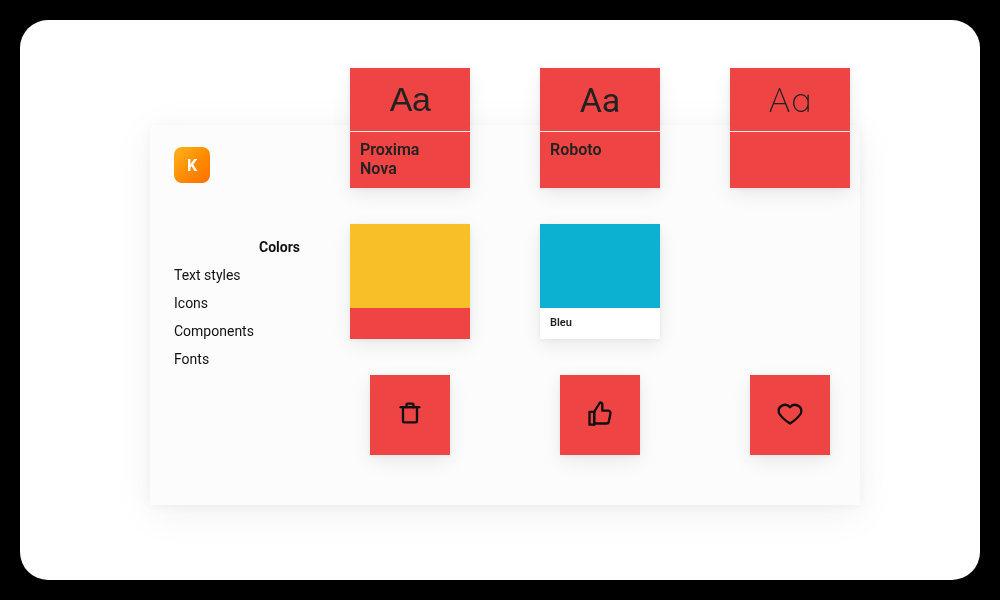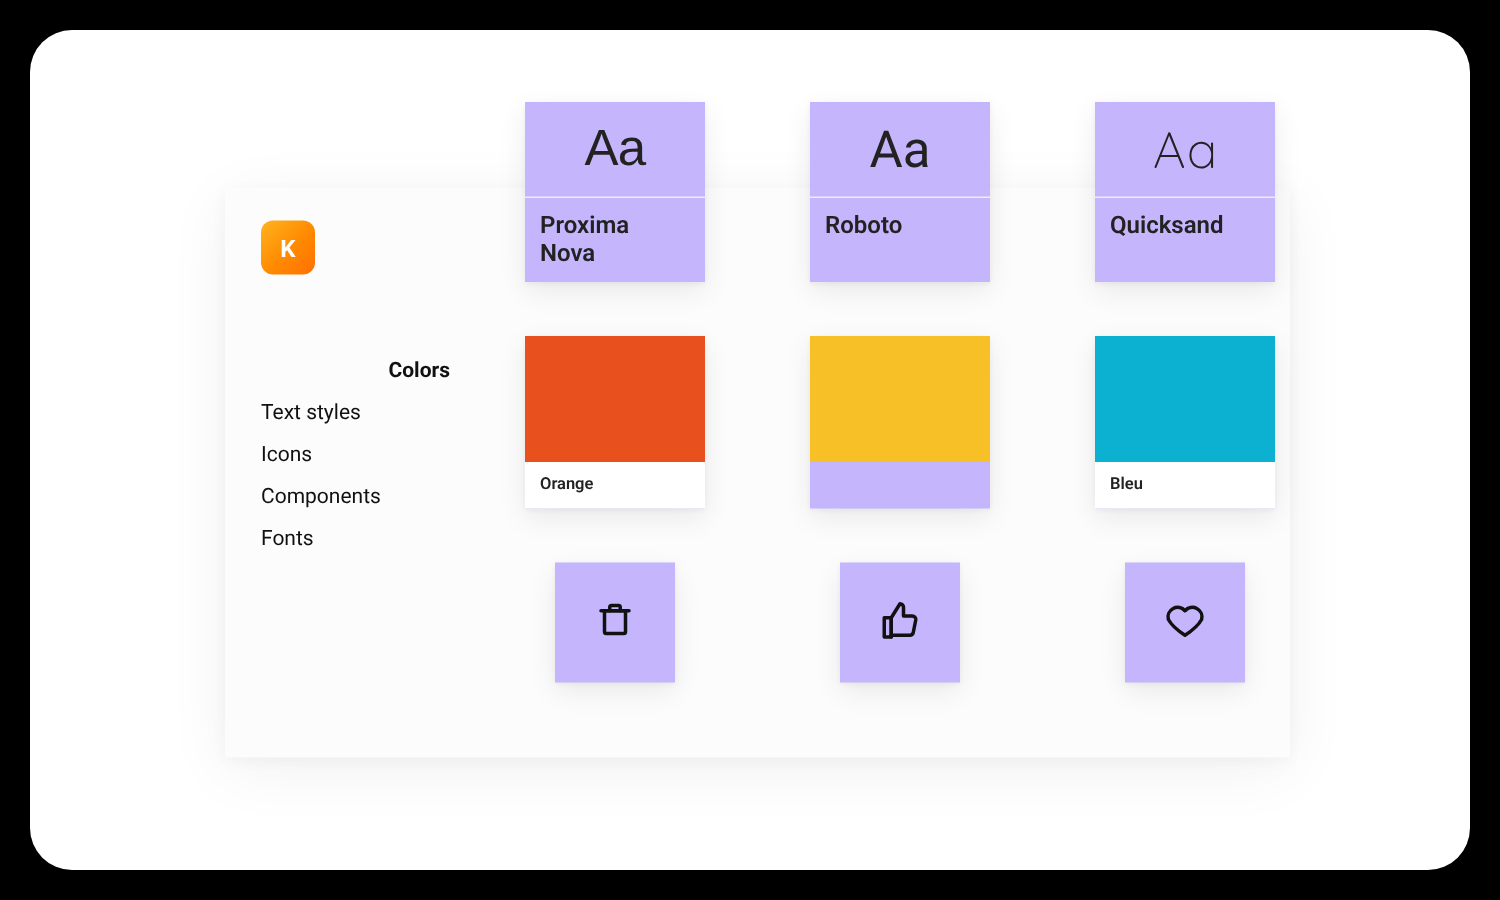--- a/index.html
+++ b/index.html
@@ -56,21 +56,21 @@
 
   .grid {
     position: absolute;
     left: 330px;
     top: 48px;
     width: 560px;
   }
   .row { display: flex; gap: 70px; margin-bottom: 36px; }
   .card {
     width: 120px;
-    background: #c4b5fd;
+    background: #ef4444;
     box-shadow: 0 6px 18px rgba(0,0,0,0.08), 0 1px 4px rgba(0,0,0,0.05);
   }
   .font-card .preview {
     height: 64px;
     display: flex;
     align-items: center;
     justify-content: center;
     font-size: 34px;
     color: #222;
     border-bottom: 1px solid #eee;
@@ -128,29 +128,24 @@
       <div class="card font-card">
         <div class="preview font-proxima">Aa</div>
         <div class="label">Proxima Nova</div>
       </div>
       <div class="card font-card">
         <div class="preview font-roboto">Aa</div>
         <div class="label">Roboto</div>
       </div>
       <div class="card font-card">
         <div class="preview font-quick">Aa</div>
-        <div class="label">Quicksand</div>
       </div>
     </div>
 
     <div class="row">
-      <div class="card color-card">
-        <div class="swatch" style="background:#e8501e"></div>
-        <div class="label">Orange</div>
-      </div>
       <div class="card color-card">
         <div class="swatch" style="background:#f7c026"></div>
       </div>
       <div class="card color-card">
         <div class="swatch" style="background:#0cb0d1"></div>
         <div class="label">Bleu</div>
       </div>
     </div>
 
     <div class="row">

